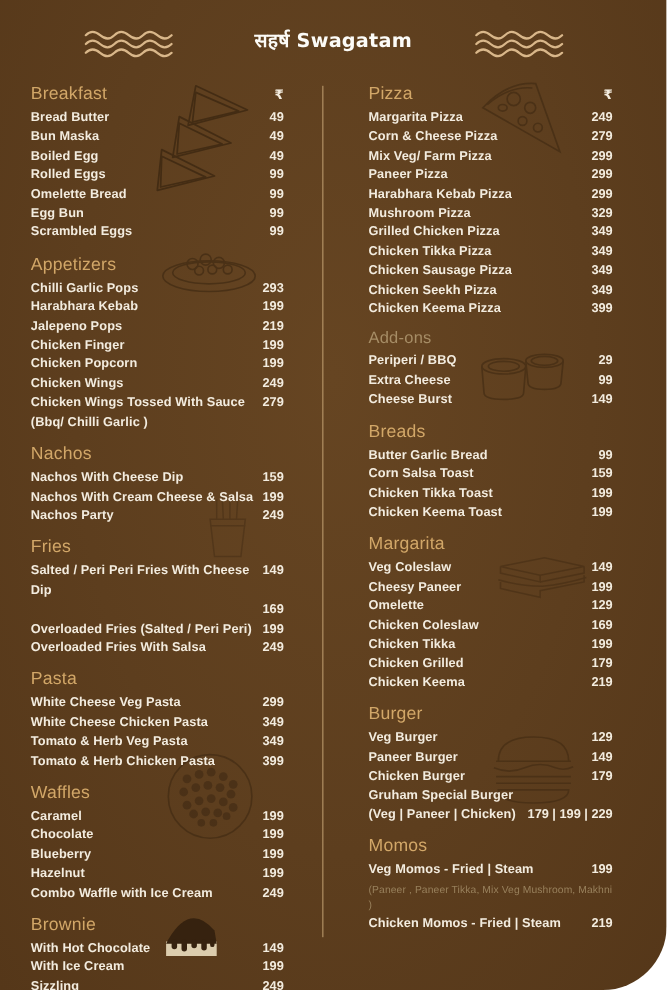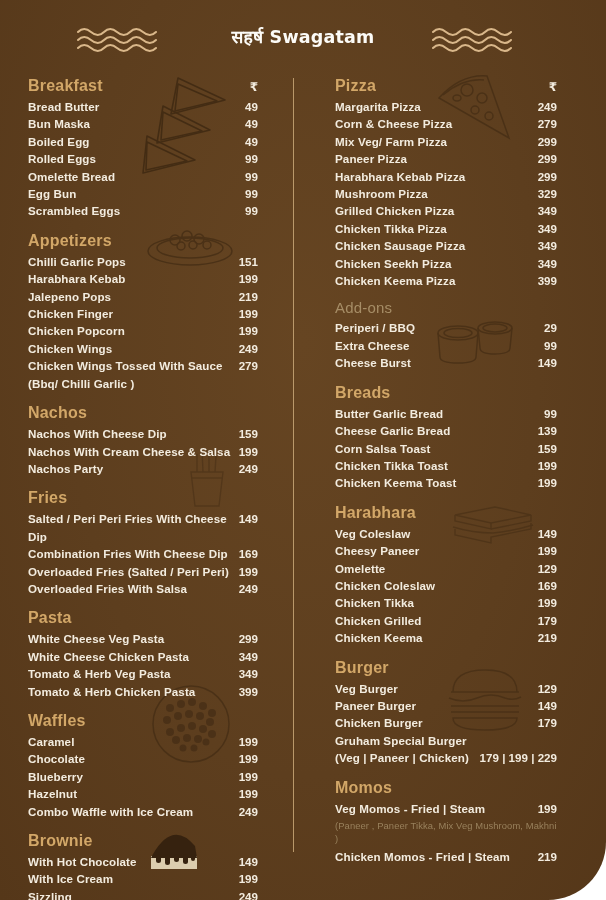--- a/index.html
+++ b/index.html
@@ -22,21 +22,21 @@
   .wave{position:absolute;top:27px;}
   .wave.left{left:76px;}
   .wave.right{left:431px;}
   
   .menu-col{position:absolute;top:76px;z-index:2;}
   .col-left{left:28px;width:230px;}
   .col-right{left:335px;width:222px;}
   .menu-section{margin:0 0 11px 0;}
   .sec-head{display:flex;align-items:baseline;}
   .menu-section h2{
-    margin:0 0 3px 0;font-size:16px;line-height:19px;font-weight:bold;
+    margin:0 0 3px 0;font-size:16px;line-height:19px;font-weight:normal;
     color:#d2a768;letter-spacing:.2px;
   }
   .menu-section.sub h2{
     font-size:15px;line-height:16px;font-weight:normal;color:#a68d66;
   }
   .cur{margin-left:auto;color:#f3ecdf;font-size:12px;font-weight:bold;
        font-family:"DejaVu Sans",sans-serif;}
   .row{display:flex;line-height:17.4px;}
   .lbl{color:#f3ecdf;font-size:11.6px;font-weight:bold;letter-spacing:.1px;}
   .price{margin-left:auto;color:#f3ecdf;font-size:11.6px;font-weight:bold;
@@ -223,21 +223,21 @@
           <span class="lbl">Scrambled Eggs</span>
           <span class="price">99</span>
         </div>
       </section>
       <section class="menu-section">
         <div class="sec-head">
           <h2>Appetizers</h2>
         </div>
         <div class="row">
           <span class="lbl">Chilli Garlic Pops</span>
-          <span class="price">151</span>
+          <span class="price">293</span>
         </div>
         <div class="row">
           <span class="lbl">Harabhara Kebab</span>
           <span class="price">199</span>
         </div>
         <div class="row">
           <span class="lbl">Jalepeno Pops</span>
           <span class="price">219</span>
         </div>
         <div class="row">
@@ -279,21 +279,20 @@
       </section>
       <section class="menu-section">
         <div class="sec-head">
           <h2>Fries</h2>
         </div>
         <div class="row">
           <span class="lbl">Salted / Peri Peri Fries With Cheese Dip</span>
           <span class="price">149</span>
         </div>
         <div class="row">
-          <span class="lbl">Combination Fries With Cheese Dip</span>
           <span class="price">169</span>
         </div>
         <div class="row">
           <span class="lbl">Overloaded Fries (Salted / Peri Peri)</span>
           <span class="price">199</span>
         </div>
         <div class="row">
           <span class="lbl">Overloaded Fries With Salsa</span>
           <span class="price">249</span>
         </div>
@@ -432,39 +431,35 @@
       </section>
       <section class="menu-section">
         <div class="sec-head">
           <h2>Breads</h2>
         </div>
         <div class="row">
           <span class="lbl">Butter Garlic Bread</span>
           <span class="price">99</span>
         </div>
         <div class="row">
-          <span class="lbl">Cheese Garlic Bread</span>
-          <span class="price">139</span>
-        </div>
-        <div class="row">
           <span class="lbl">Corn Salsa Toast</span>
           <span class="price">159</span>
         </div>
         <div class="row">
           <span class="lbl">Chicken Tikka Toast</span>
           <span class="price">199</span>
         </div>
         <div class="row">
           <span class="lbl">Chicken Keema Toast</span>
           <span class="price">199</span>
         </div>
       </section>
       <section class="menu-section">
         <div class="sec-head">
-          <h2>Harabhara</h2>
+          <h2>Margarita</h2>
         </div>
         <div class="row">
           <span class="lbl">Veg Coleslaw</span>
           <span class="price">149</span>
         </div>
         <div class="row">
           <span class="lbl">Cheesy Paneer</span>
           <span class="price">199</span>
         </div>
         <div class="row">

